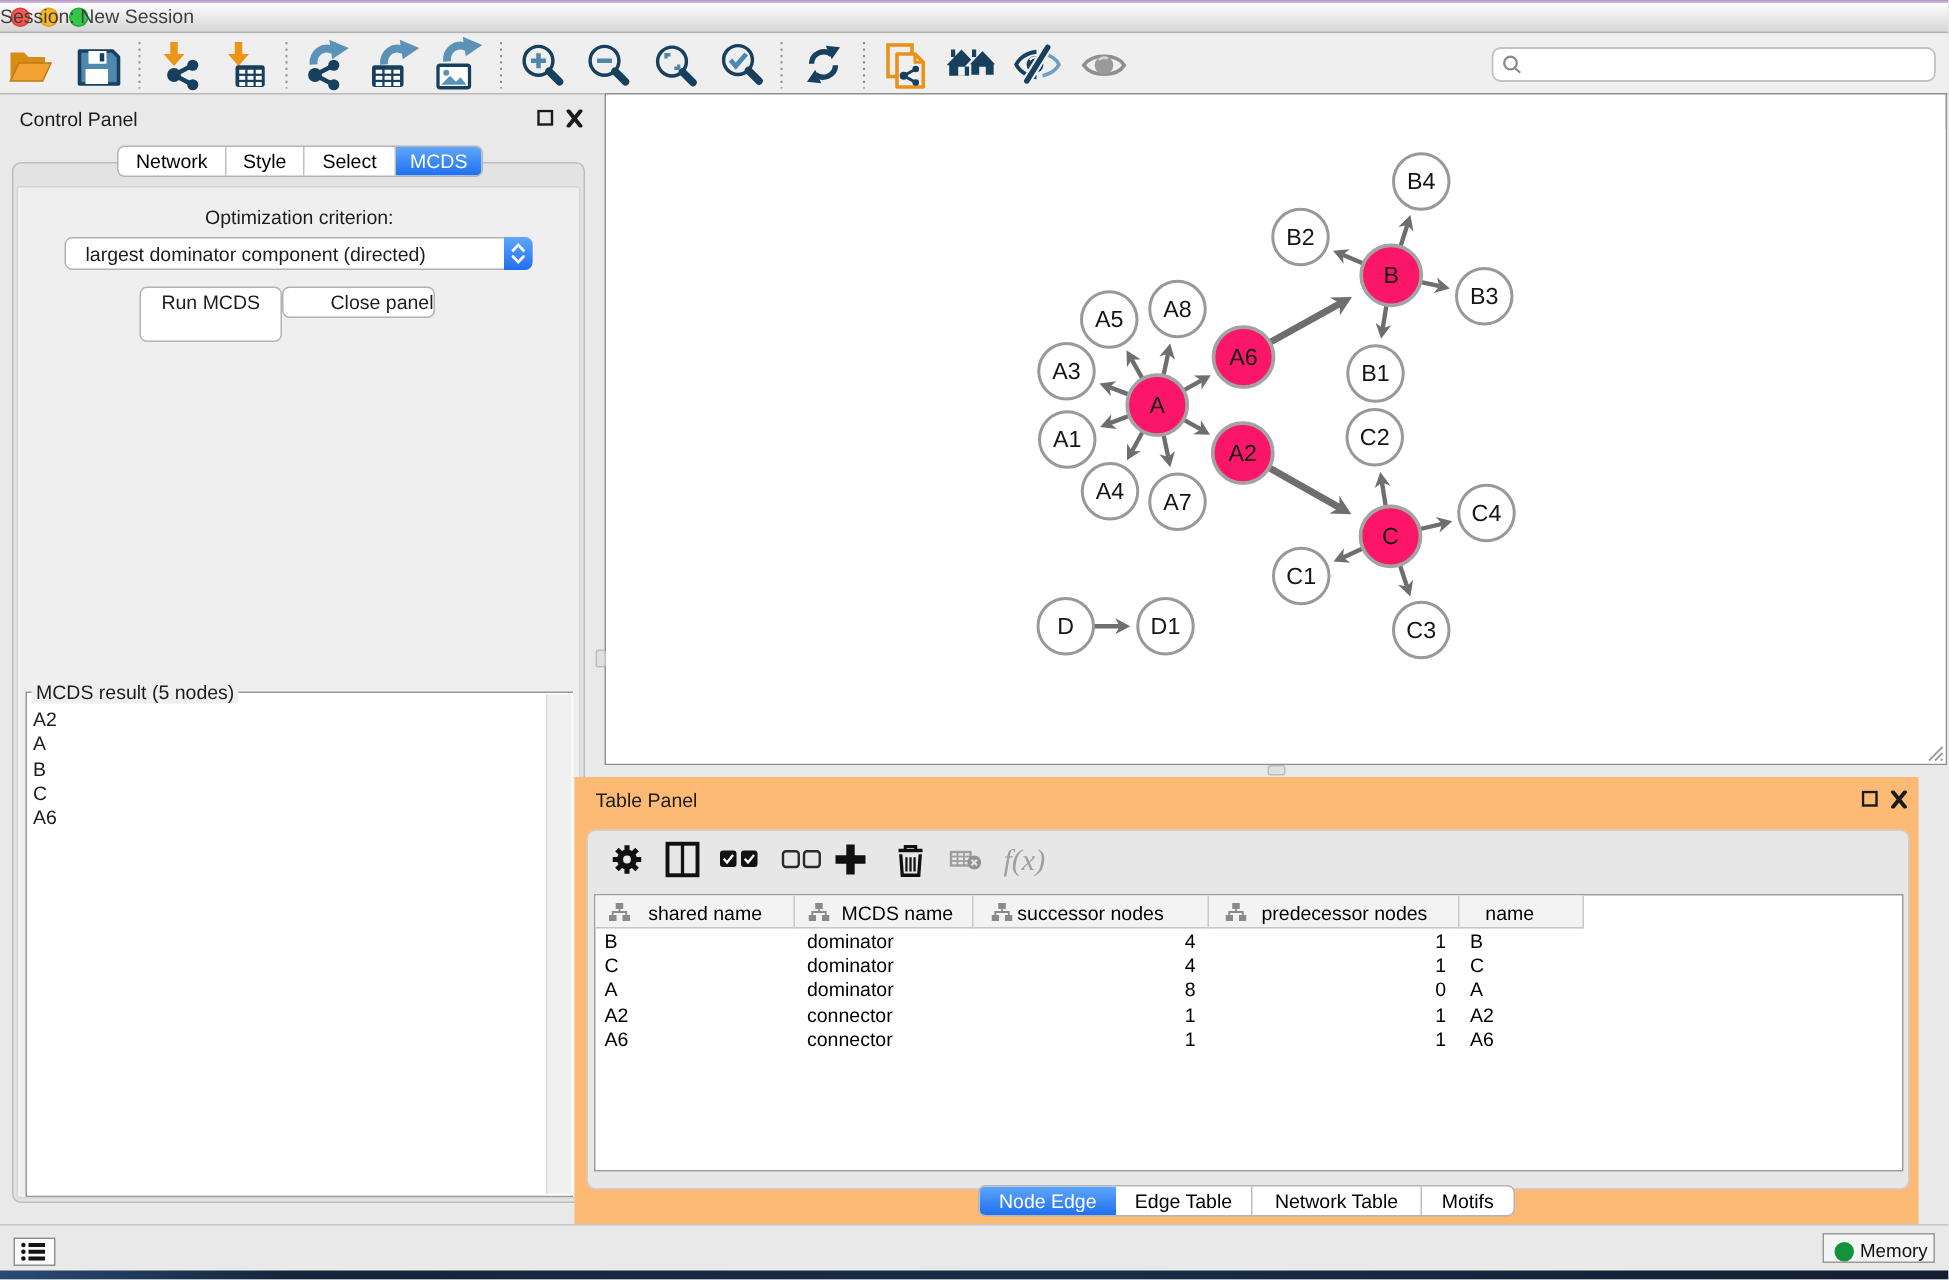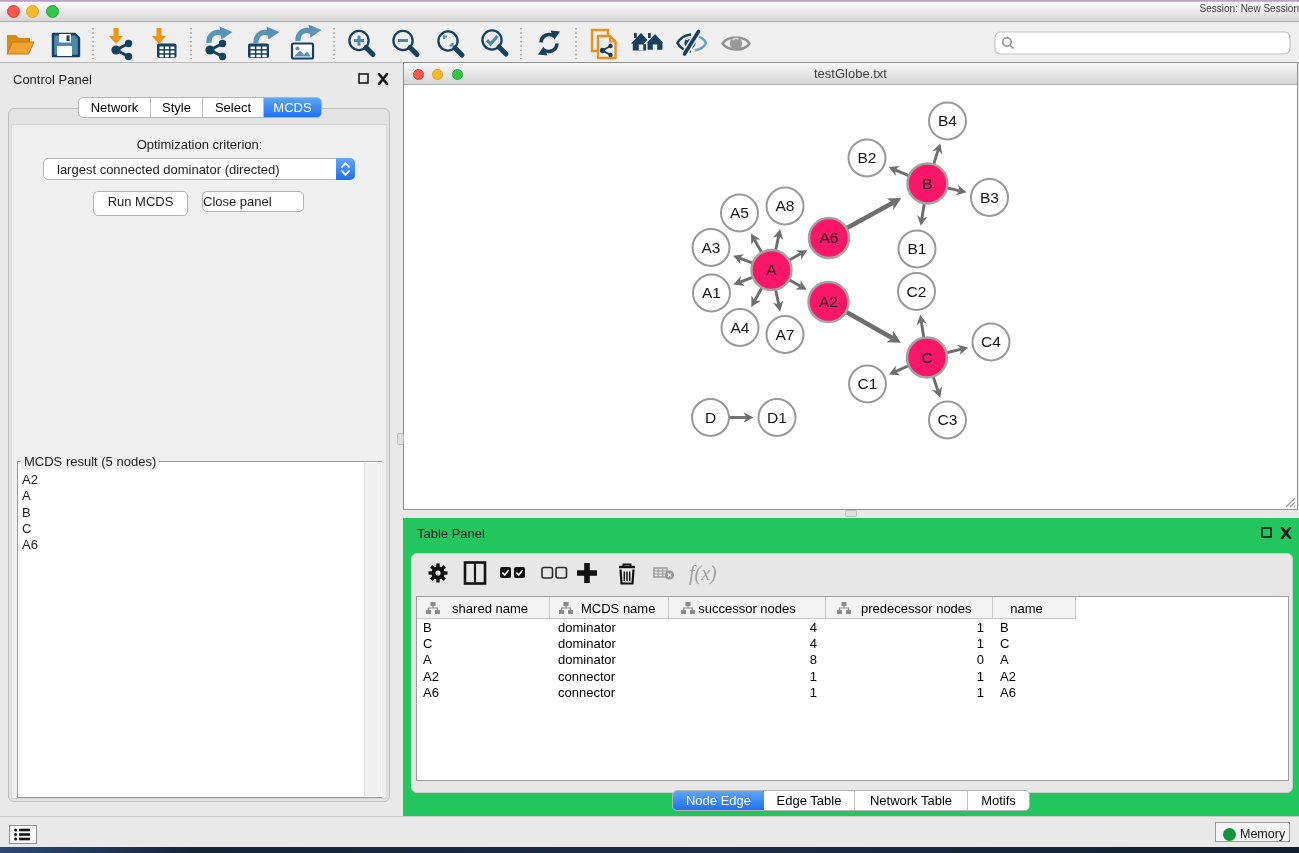--- a/index.html
+++ b/index.html
@@ -10,21 +10,21 @@
 </style>
 </head>
 <body>
 
 <div class="abs" style="left:0;top:0;width:1299px;height:2px;background:linear-gradient(#b294c4,#d4c0e0)"></div>
 
 <div class="abs" style="left:0;top:2px;width:1299px;height:20px;background:linear-gradient(#fdfdfd,#d6d6d6);border-bottom:1px solid #b0b0b0">
   <div class="abs" style="left:7px;top:3px;width:13px;height:13px;border-radius:50%;background:#f7574f;border:1px solid #de3d36"></div>
   <div class="abs" style="left:26px;top:3px;width:13px;height:13px;border-radius:50%;background:#f8b928;border:1px solid #dfa023"></div>
   <div class="abs" style="left:46px;top:3px;width:13px;height:13px;border-radius:50%;background:#33c748;border:1px solid #25a73a"></div>
-  <div class="abs" style="left:0;top:1px;width:1299px;text-align:right;font-size:10px;color:#3e3e3e">Session: New Session</div>
+  <div class="abs" style="left:0;top:1px;width:1299px;text-align:left;font-size:13px;color:#3e3e3e">Session: New Session</div>
 </div>
 
 <div class="abs" id="toolbar" style="left:0;top:23px;width:1299px;height:40px;background:#efefef;border-bottom:1px solid #b8b8b8">
 <svg class="abs" style="left:0;top:0" width="1299" height="40" viewBox="0 0 1299 40">
 
   <g stroke="#8f8f8f" stroke-width="1.3" stroke-dasharray="1.5 2.8">
     <line x1="93" y1="5" x2="93" y2="36"></line>
         <line x1="191" y1="5" x2="191" y2="36"></line>
     <line x1="334" y1="5" x2="334" y2="36"></line>
         <line x1="521" y1="5" x2="521" y2="36"></line>
@@ -195,48 +195,42 @@
   <div class="abs" style="left:78px;top:33px;width:244px;height:21px;background:#fff;border:1px solid #b4b4b4;border-radius:5px;display:flex;font-size:13px;line-height:19px;text-align:center;overflow:hidden">
     <div style="width:72px;border-right:1px solid #c0c0c0">Network</div>
     <div style="width:52px;border-right:1px solid #c0c0c0">Style</div>
     <div style="width:61px;border-right:1px solid #c0c0c0">Select</div>
     <div style="flex:1;background:linear-gradient(#5ea6fa,#1f70f1);color:#fff">MCDS</div>
   </div>
 
   <div class="abs txt13" style="left:11px;top:73px;width:377px;text-align:center">Optimization criterion:</div>
 
   <div class="abs" style="left:43px;top:94px;width:312px;height:22px;background:#fff;border:1px solid #b2b2b2;border-radius:5px">
-    <div class="abs txt13" style="left:13px;top:3px">largest connected dominator (directed)</div>
+    <div class="abs txt13" style="left:13px;top:3px">largest dominator component (directed)</div>
     <div class="abs" style="right:-1px;top:-1px;width:19px;height:22px;background:linear-gradient(#60a8fb,#1e6ff0);border-radius:0 5px 5px 0">
       <svg width="19" height="22" viewBox="0 0 19 22">
           <path d="M6 9 L9.5 5.2 L13 9" fill="none" stroke="#fff" stroke-width="1.8" stroke-linecap="round" stroke-linejoin="round"></path>
           <path d="M6 13 L9.5 16.8 L13 13" fill="none" stroke="#fff" stroke-width="1.8" stroke-linecap="round" stroke-linejoin="round"></path>
         </svg>
     </div>
   </div>
 
-  <div class="abs txt13" style="left:93px;top:127px;width:95px;height:25px;background:#fff;border:1px solid #b2b2b2;border-radius:5px;text-align:center;line-height:19px">Run MCDS</div>
-  <div class="abs txt13" style="left:202px;top:127px;width:102px;height:21px;background:#fff;border:1px solid #b2b2b2;border-radius:5px;text-align:left;line-height:19px">Close panel</div>
+  <div class="abs txt13" style="left:93px;top:127px;width:95px;height:37px;background:#fff;border:1px solid #b2b2b2;border-radius:5px;text-align:center;line-height:19px">Run MCDS</div>
+  <div class="abs txt13" style="left:188px;top:127px;width:102px;height:21px;background:#fff;border:1px solid #b2b2b2;border-radius:5px;text-align:right;line-height:19px">Close panel</div>
 
   <div class="abs" style="left:17px;top:397px;width:365px;height:337px;border:1px solid #9a9a9a">
      <div class="abs" style="left:0px;top:0px;width:364px;height:335px;background:#fff">
         <div class="abs" style="right:1px;top:1px;width:17px;height:333px;background:#f0f0f0;border-left:1px solid #dcdcdc"></div>
         <div class="txt13" style="padding:10px 0 0 4px;line-height:16.3px">A2<br>A<br>B<br>C<br>A6</div>
      </div>
   </div>
   <div class="abs txt13" style="left:21px;top:390px;background:#efefef;padding:0 3px">MCDS result (5 nodes)</div>
 </div>
 
 <div class="abs" style="left:403px;top:62px;width:895px;height:448px;border:1px solid #8f8f8f;background:#fff">
-  <div class="abs" style="left:0;top:0;width:893px;height:22px;background:linear-gradient(#f7f7f7,#d5d5d5);border-bottom:1px solid #aeaeae">
-    <div class="abs" style="left:9px;top:5.5px;width:11px;height:11px;border-radius:50%;background:#f7574f;border:1px solid #de3d36"></div>
-    <div class="abs" style="left:28px;top:5.5px;width:11px;height:11px;border-radius:50%;background:#f8b928;border:1px solid #dfa023"></div>
-    <div class="abs" style="left:48px;top:5.5px;width:11px;height:11px;border-radius:50%;background:#33c748;border:1px solid #25a73a"></div>
-    <div class="abs" style="left:0;top:3px;width:893px;text-align:center;font-size:13px;color:#3e3e3e">testGlobe.txt</div>
-  </div>
   <div class="abs" style="left:0;top:23px;width:893px;height:423px;background:#fff;overflow:hidden" id="canvas">
 <svg width="895" height="424" viewBox="0 0 895 424" style="position:absolute;left:0;top:0">
 <line x1="358.2" y1="167.4" x2="350.4" y2="153.6" stroke="#6e6e6e" stroke-width="2.9"></line>
 <polygon points="347.0,147.5 356.5,153.6 350.4,153.6 347.3,158.8" fill="#6e6e6e"></polygon>
 <line x1="371.4" y1="165.4" x2="374.7" y2="149.8" stroke="#6e6e6e" stroke-width="2.9"></line>
 <polygon points="376.1,143.0 379.3,153.9 374.7,149.8 368.9,151.7" fill="#6e6e6e"></polygon>
 <line x1="349.7" y1="177.4" x2="335.6" y2="172.1" stroke="#6e6e6e" stroke-width="2.9"></line>
 <polygon points="329.0,169.7 340.2,168.2 335.6,172.1 336.6,178.1" fill="#6e6e6e"></polygon>
 <line x1="349.8" y1="190.8" x2="336.0" y2="196.1" stroke="#6e6e6e" stroke-width="2.9"></line>
 <polygon points="329.4,198.6 336.9,190.1 336.0,196.1 340.7,200.0" fill="#6e6e6e"></polygon>
@@ -316,21 +310,21 @@
 
     <svg class="abs" style="right:1px;bottom:1px" width="12" height="12" viewBox="0 0 12 12">
         <path d="M11 2 L2 11 M11 6 L6 11 M11 10 L10 11" stroke="#9a9a9a" stroke-width="1.2"></path>
       </svg>
   </div>
 </div>
 
 <div class="abs" style="left:397px;top:433px;width:7px;height:12px;background:#e0e0e0;border:1px solid #bdbdbd;border-radius:2px"></div>
 <div class="abs" style="left:845px;top:510px;width:12px;height:7px;background:#e0e0e0;border:1px solid #bdbdbd;border-radius:2px"></div>
 
-<div class="abs" style="left:403px;top:518px;width:896px;height:298px;background:#22c55e">
+<div class="abs" style="left:383px;top:518px;width:896px;height:298px;background:#fdba74">
   <div class="abs txt13" style="left:14px;top:8px">Table Panel</div>
   <svg class="abs" style="left:858px;top:9px" width="32" height="12" viewBox="0 0 32 12">
     <rect x="1" y="1" width="9" height="9" fill="none" stroke="#1a1a1a" stroke-width="1.6"></rect>
     <path d="M21 1 L29 11 M29 1 L21 11" stroke="#1a1a1a" stroke-width="2.6" stroke-linecap="round"></path>
   </svg>
 
   <div class="abs" style="left:8px;top:35px;width:882px;height:240px;background:#e7e7e7;border:1px solid #cfcfcf;border-radius:6px"></div>
 
   <svg class="abs" style="left:20px;top:42px" width="310" height="26" viewBox="0 0 310 26">
 

